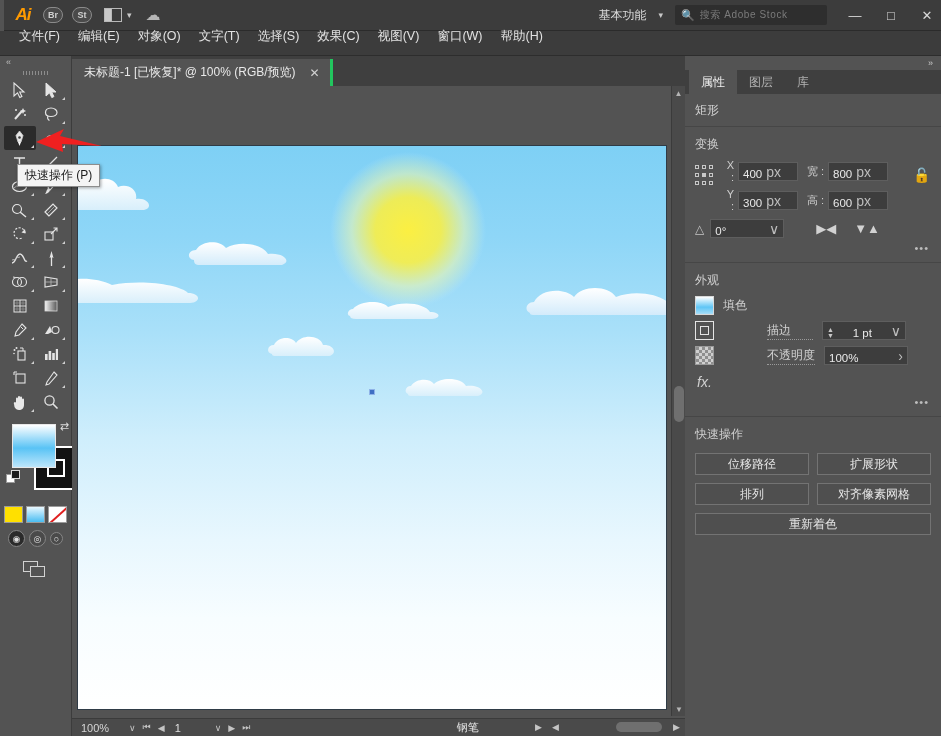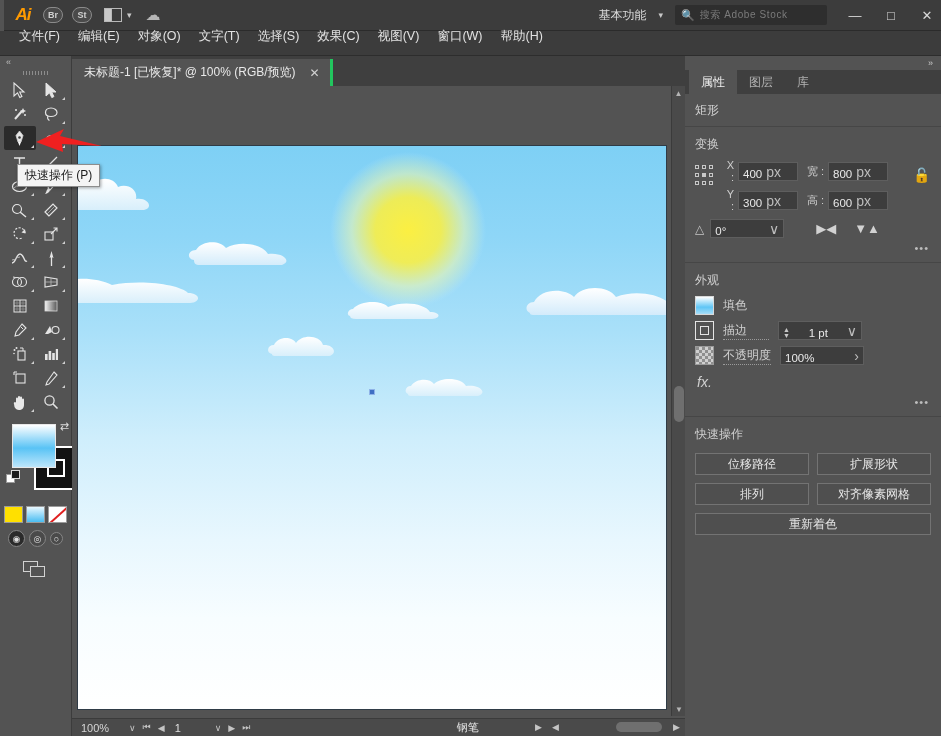--- a/index.html
+++ b/index.html
@@ -182,21 +182,21 @@
   
   .ap-row { display:flex; align-items:center; gap:9px; padding:3px 10px; }
   .sw-box { width:19px; height:19px; border:1px solid #d9d9d9; }
   .sw-fill { background:linear-gradient(180deg,#ffffff 0%,#5fc6f6 60%,#a7def8 100%); }
   .sw-stroke { background:#535353; border:1px solid #e4e4e4; position:relative; }
   .sw-stroke i { position:absolute; left:4px; top:4px; width:9px; height:9px; border:1px solid #e4e4e4; }
   .sw-opa { background:
       conic-gradient(#cfcfcf 0 25%, #8f8f8f 0 50%, #cfcfcf 0 75%, #8f8f8f 0);
       background-size:6px 6px; border:1px solid #9a9a9a; }
   .ap-lab { font-size:12px; color:#d0d0d0; min-width:46px; }
-  .ap-lab.dot { border-bottom:1px dotted #9a9a9a; }
+  .ap-lab.dot { border-bottom:1px dotted #9a9a9a;margin-left:44px; }
   .stepper { display:flex; flex-direction:column; color:#c8c8c8; font-size:7px; line-height:6px; }
   .fxrow { padding:6px 10px 2px 12px; font-style:italic; color:#d0d0d0; font-size:14px; }
   
   .qa-grid { display:grid; grid-template-columns:1fr 1fr; gap:8px; padding:6px 10px 0 10px; }
   .qa-btn { height:22px; border:1px solid #737373; background:#4f4f4f; color:#e6e6e6;
             font-size:12px; display:flex; align-items:center; justify-content:center; }
   .qa-wide { grid-column:1 / span 2; }
 </style>
 </head>
 <body>

